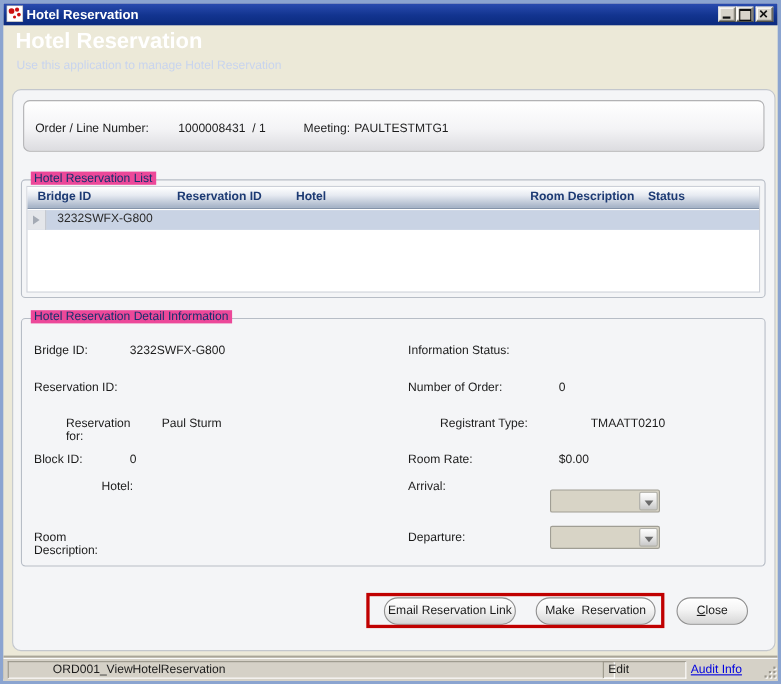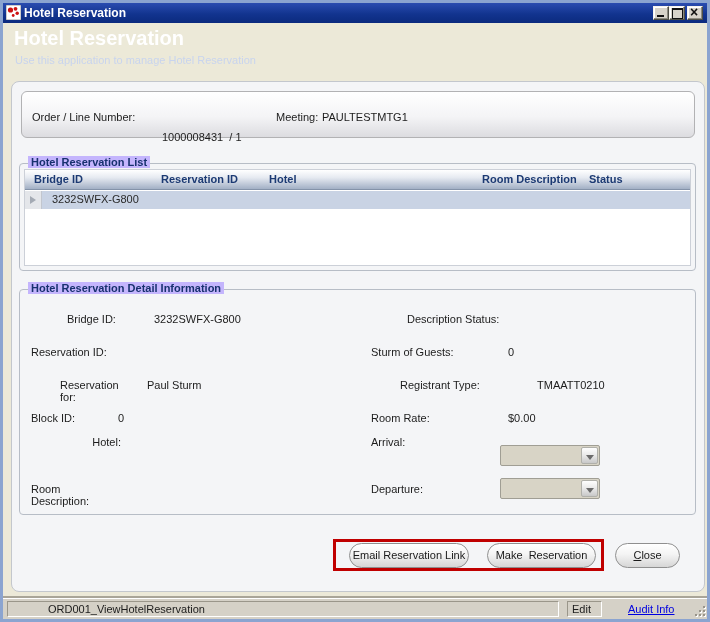--- a/index.html
+++ b/index.html
@@ -35,27 +35,27 @@
   
   .main-panel { position:absolute; left:8px; top:78px; width:694px; height:511px;
                 background:#f4f5f7; border:1px solid #c3c7cd; border-radius:8px; }
 
   
   .order-bar { position:absolute; left:18px; top:88px; width:674px; height:47px;
                background:linear-gradient(180deg,#ffffff 0%,#f4f4f6 55%,#dcdce0 100%);
                border:1px solid #b2b2b4; border-radius:6px; }
   .order-bar span { position:absolute; top:19px; }
   .order-label   { left:10px; }
-  .order-value   { left:140px; white-space:pre;margin-top:20px; }
+  .order-value   { left:140px; white-space:pre; }
   .meeting-label { left:254px; }
   .meeting-value { left:300px; }
 
   
   .fieldset { position:absolute; border:1px solid #b7bdc6; border-radius:4px; }
-  .legend { position:absolute; font-weight:bold; color:#17316e; background:#c4b5fd; padding:0 3px; }
+  .legend { position:absolute; font-weight:normal; color:#17316e; background:#ec4899; padding:0 3px; }
   .fs-list   { left:16px; top:160px; width:677px; height:108px; }
   .legend-list   { left:25px; top:153px; }
   .fs-detail { left:16px; top:286px; width:677px; height:226px; }
   .legend-detail { left:25px; top:279px; }
 
   
   .grid { position:absolute; left:21px; top:166px; width:667px; height:97px;
           background:#ffffff; border:1px solid #ccd0d8; }
   .grid-header { position:absolute; left:0; top:0; right:0; height:20px;
                  background:linear-gradient(180deg,#ffffff 0%,#e6eaf1 40%,#a2b0c5 100%);
@@ -69,21 +69,21 @@
   .row-selector::before { content:""; position:absolute; left:5px; top:5px;
                   border-left:6px solid #a4aab4; border-top:4px solid transparent; border-bottom:4px solid transparent; }
   .cell-bridge { position:absolute; left:27px; top:2px; color:#2a2a2a; }
 
   
   .fld { position:absolute; }
   .lcol-lbl { left:28px; width:90px; }
   .lcol-val { position:absolute; left:115px; }
   .rcol-lbl { left:368px; }
   .rcol-val { position:absolute; left:505px; }
-  .ry0 { top:310px;margin-left:36px; } .ry1 { top:343px; } .ry2 { top:376px;padding-left:29px; }
+  .ry0 { top:310px; } .ry1 { top:343px; } .ry2 { top:376px;padding-left:29px; }
   .ry3 { top:409px; } .ry4 { top:433px;text-align:right; } .ry5 { top:480px; }
 
   .dropdown { position:absolute; left:497px; width:100px; height:21px;
               background:#d8d4c6; border:1px solid #a09e94; border-radius:2px; }
   .dd-arrival   { top:442px; }
   .dd-departure { top:475px; }
   .dd-btn { position:absolute; top:1px; right:1px; bottom:1px; width:17px;
             background:linear-gradient(180deg,#fefefe 0%,#e8e8e8 50%,#c8c8c8 100%);
             border:1px solid #b0b0aa; border-radius:2px; }
   .dd-btn::before { content:""; position:absolute; left:4px; top:7px;
@@ -104,21 +104,21 @@
   .annotation { position:absolute; left:330px; top:536px; width:271px; height:32px;
                 border:3px solid #c00000; pointer-events:none; }
 
   
   .statusbar { position:absolute; left:0; right:0; bottom:0; height:21px; background:#d5d1c7;
                border-top:1px solid #ffffff; box-shadow:0 -2px 0 #a9a598; }
   .sb-panel { position:absolute; top:2px; height:16px; border:1px solid;
               border-color:#9a968a #ffffff #ffffff #9a968a; padding:1px 4px 0 4px;
               color:#1c1c1c; overflow:hidden; white-space:nowrap; }
   .sb-context { left:4px;  width:552px;padding-left:40px; }
-  .sb-mode    { left:564px; width:35px; }
+  .sb-mode    { left:545px; width:76px; }
   .sb-audit   { left:621px; width:64px; border:none; padding-top:2px; }
   .audit-link { color:#0000e0; text-decoration:underline; cursor:pointer;text-align:right; }
   .grip { position:absolute; right:2px; bottom:3px; width:12px; height:12px; }
   .grip i { position:absolute; width:2px; height:2px; background:#98948a; box-shadow:1px 1px 0 #ffffff; }
   .g1 { right:0; bottom:0; } .g2 { right:4px; bottom:0; } .g3 { right:8px; bottom:0; }
   .g4 { right:0; bottom:4px; } .g5 { right:4px; bottom:4px; } .g6 { right:0; bottom:8px; }
 </style>
 </head>
 <body>
 
@@ -178,23 +178,23 @@
   <span class="lcol-val ry1"></span>
   <span class="fld lcol-lbl ry2">Reservation for:</span>
   <span class="lcol-val ry2">Paul Sturm</span>
   <span class="fld lcol-lbl ry3">Block ID:</span>
   <span class="lcol-val ry3">0</span>
   <span class="fld lcol-lbl ry4">Hotel:</span>
   <span class="lcol-val ry4"></span>
   <span class="fld lcol-lbl ry5">Room Description:</span>
   <span class="lcol-val ry5"></span>
 
-  <span class="fld rcol-lbl ry0" style="left:368px;position:absolute;">Description Status:</span>
+  <span class="fld rcol-lbl ry0" style="left:368px;position:absolute;">Information Status:</span>
   <span class="rcol-val ry0"></span>
-  <span class="fld rcol-lbl ry1" style="left:368px;position:absolute;">Sturm of Guests:</span>
+  <span class="fld rcol-lbl ry1" style="left:368px;position:absolute;">Number of Order:</span>
   <span class="rcol-val ry1">0</span>
   <span class="fld rcol-lbl ry2" style="left:368px;position:absolute;">Registrant Type:</span>
   <span class="rcol-val ry2">TMAATT0210</span>
   <span class="fld rcol-lbl ry3" style="left:368px;position:absolute;">Room Rate:</span>
   <span class="rcol-val ry3">$0.00</span>
   <span class="fld rcol-lbl ry4" style="left:368px;position:absolute;">Arrival:</span>
   <span class="fld rcol-lbl ry5" style="left:368px;position:absolute;">Departure:</span>
 
   <div class="dropdown dd-arrival">
     <span class="dd-value"></span>

